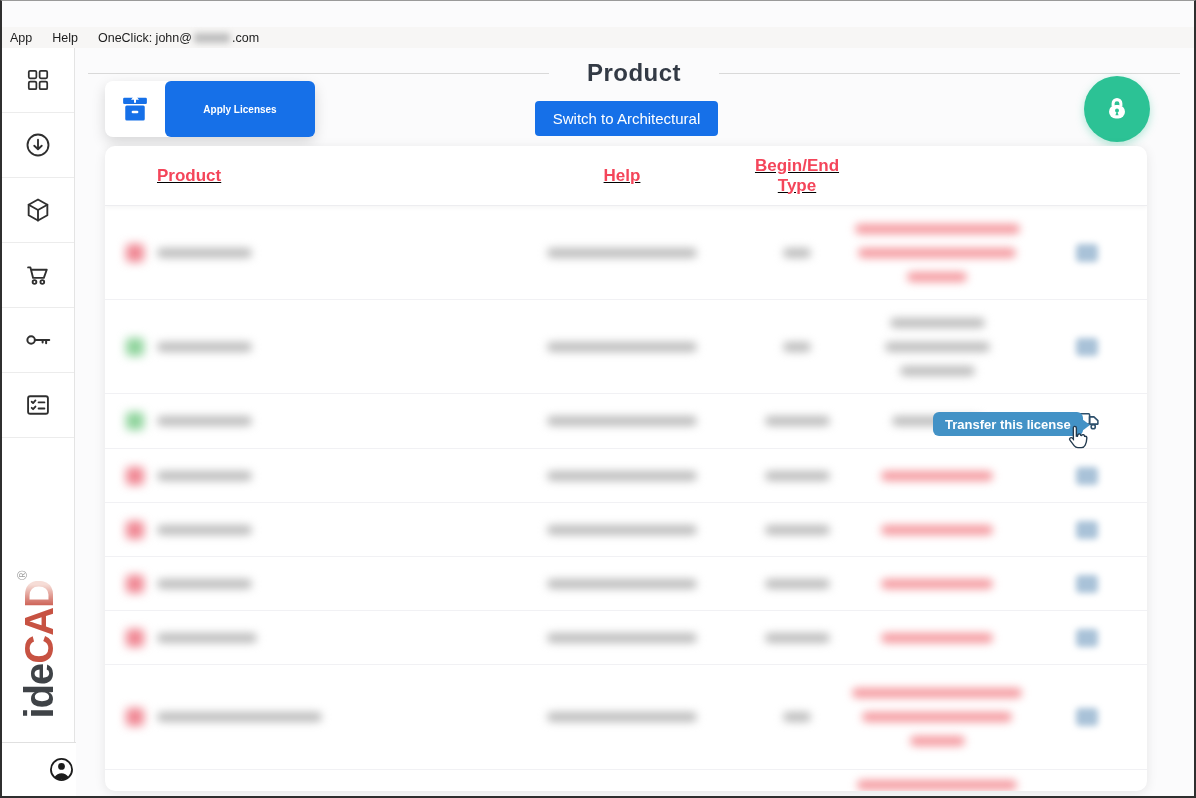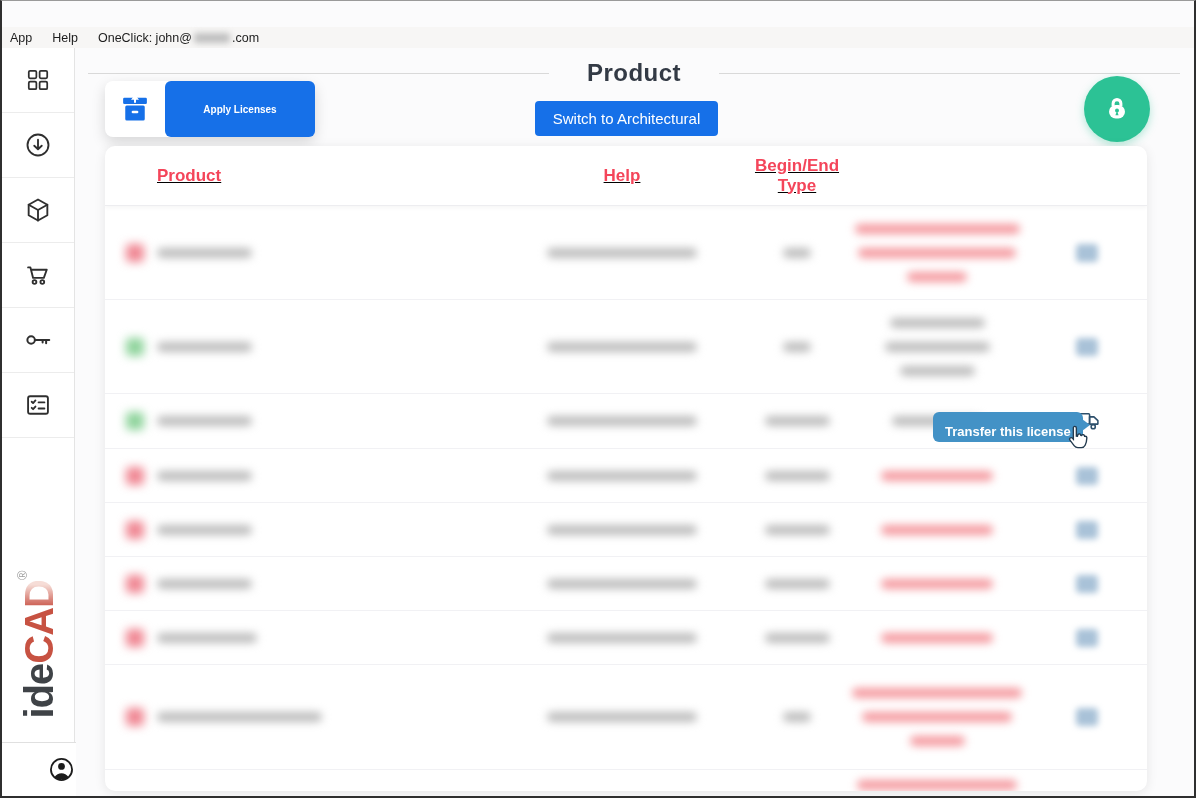--- a/index.html
+++ b/index.html
@@ -95,23 +95,23 @@
   .badge-red{ background:#f08894; }
   .badge-green{ background:#8fd49c; }
   .bar{ height:10px; border-radius:5px; filter:blur(4px); }
   .bar-gray{ background:#bdbdbd; }
   .bar-red{ background:#f59aa0; }
   .date-cell{ flex-direction:column; gap:14px; }
   .action-blob{ width:22px; height:18px; border-radius:4px; background:#a9c2d8; filter:blur(3px); }
   .transfer-icon-btn{ cursor:pointer; display:flex; }
 
   
-  .tooltip{ position:absolute; left:857px; top:364px; height:30px; padding:12px 12px;
+  .tooltip{ position:absolute; left:857px; top:364px; height:24px; padding:12px 12px;
     background:#4392c6; border-radius:6px; color:#fff; font-size:13px; font-weight:700;
-    display:flex; align-items:flex-start; white-space:nowrap; z-index:6; }
+    display:flex; align-items:center; white-space:nowrap; z-index:6; }
   .tooltip::after{ content:""; position:absolute; right:-7px; top:7px; width:0; height:0;
     border-top:6px solid transparent; border-bottom:6px solid transparent; border-left:8px solid #4392c6; }
   .cursor-overlay{ position:absolute; left:988px; top:376px; z-index:7; pointer-events:none; }
 </style>
 </head>
 <body>
 
 <div id="window">
 
 

